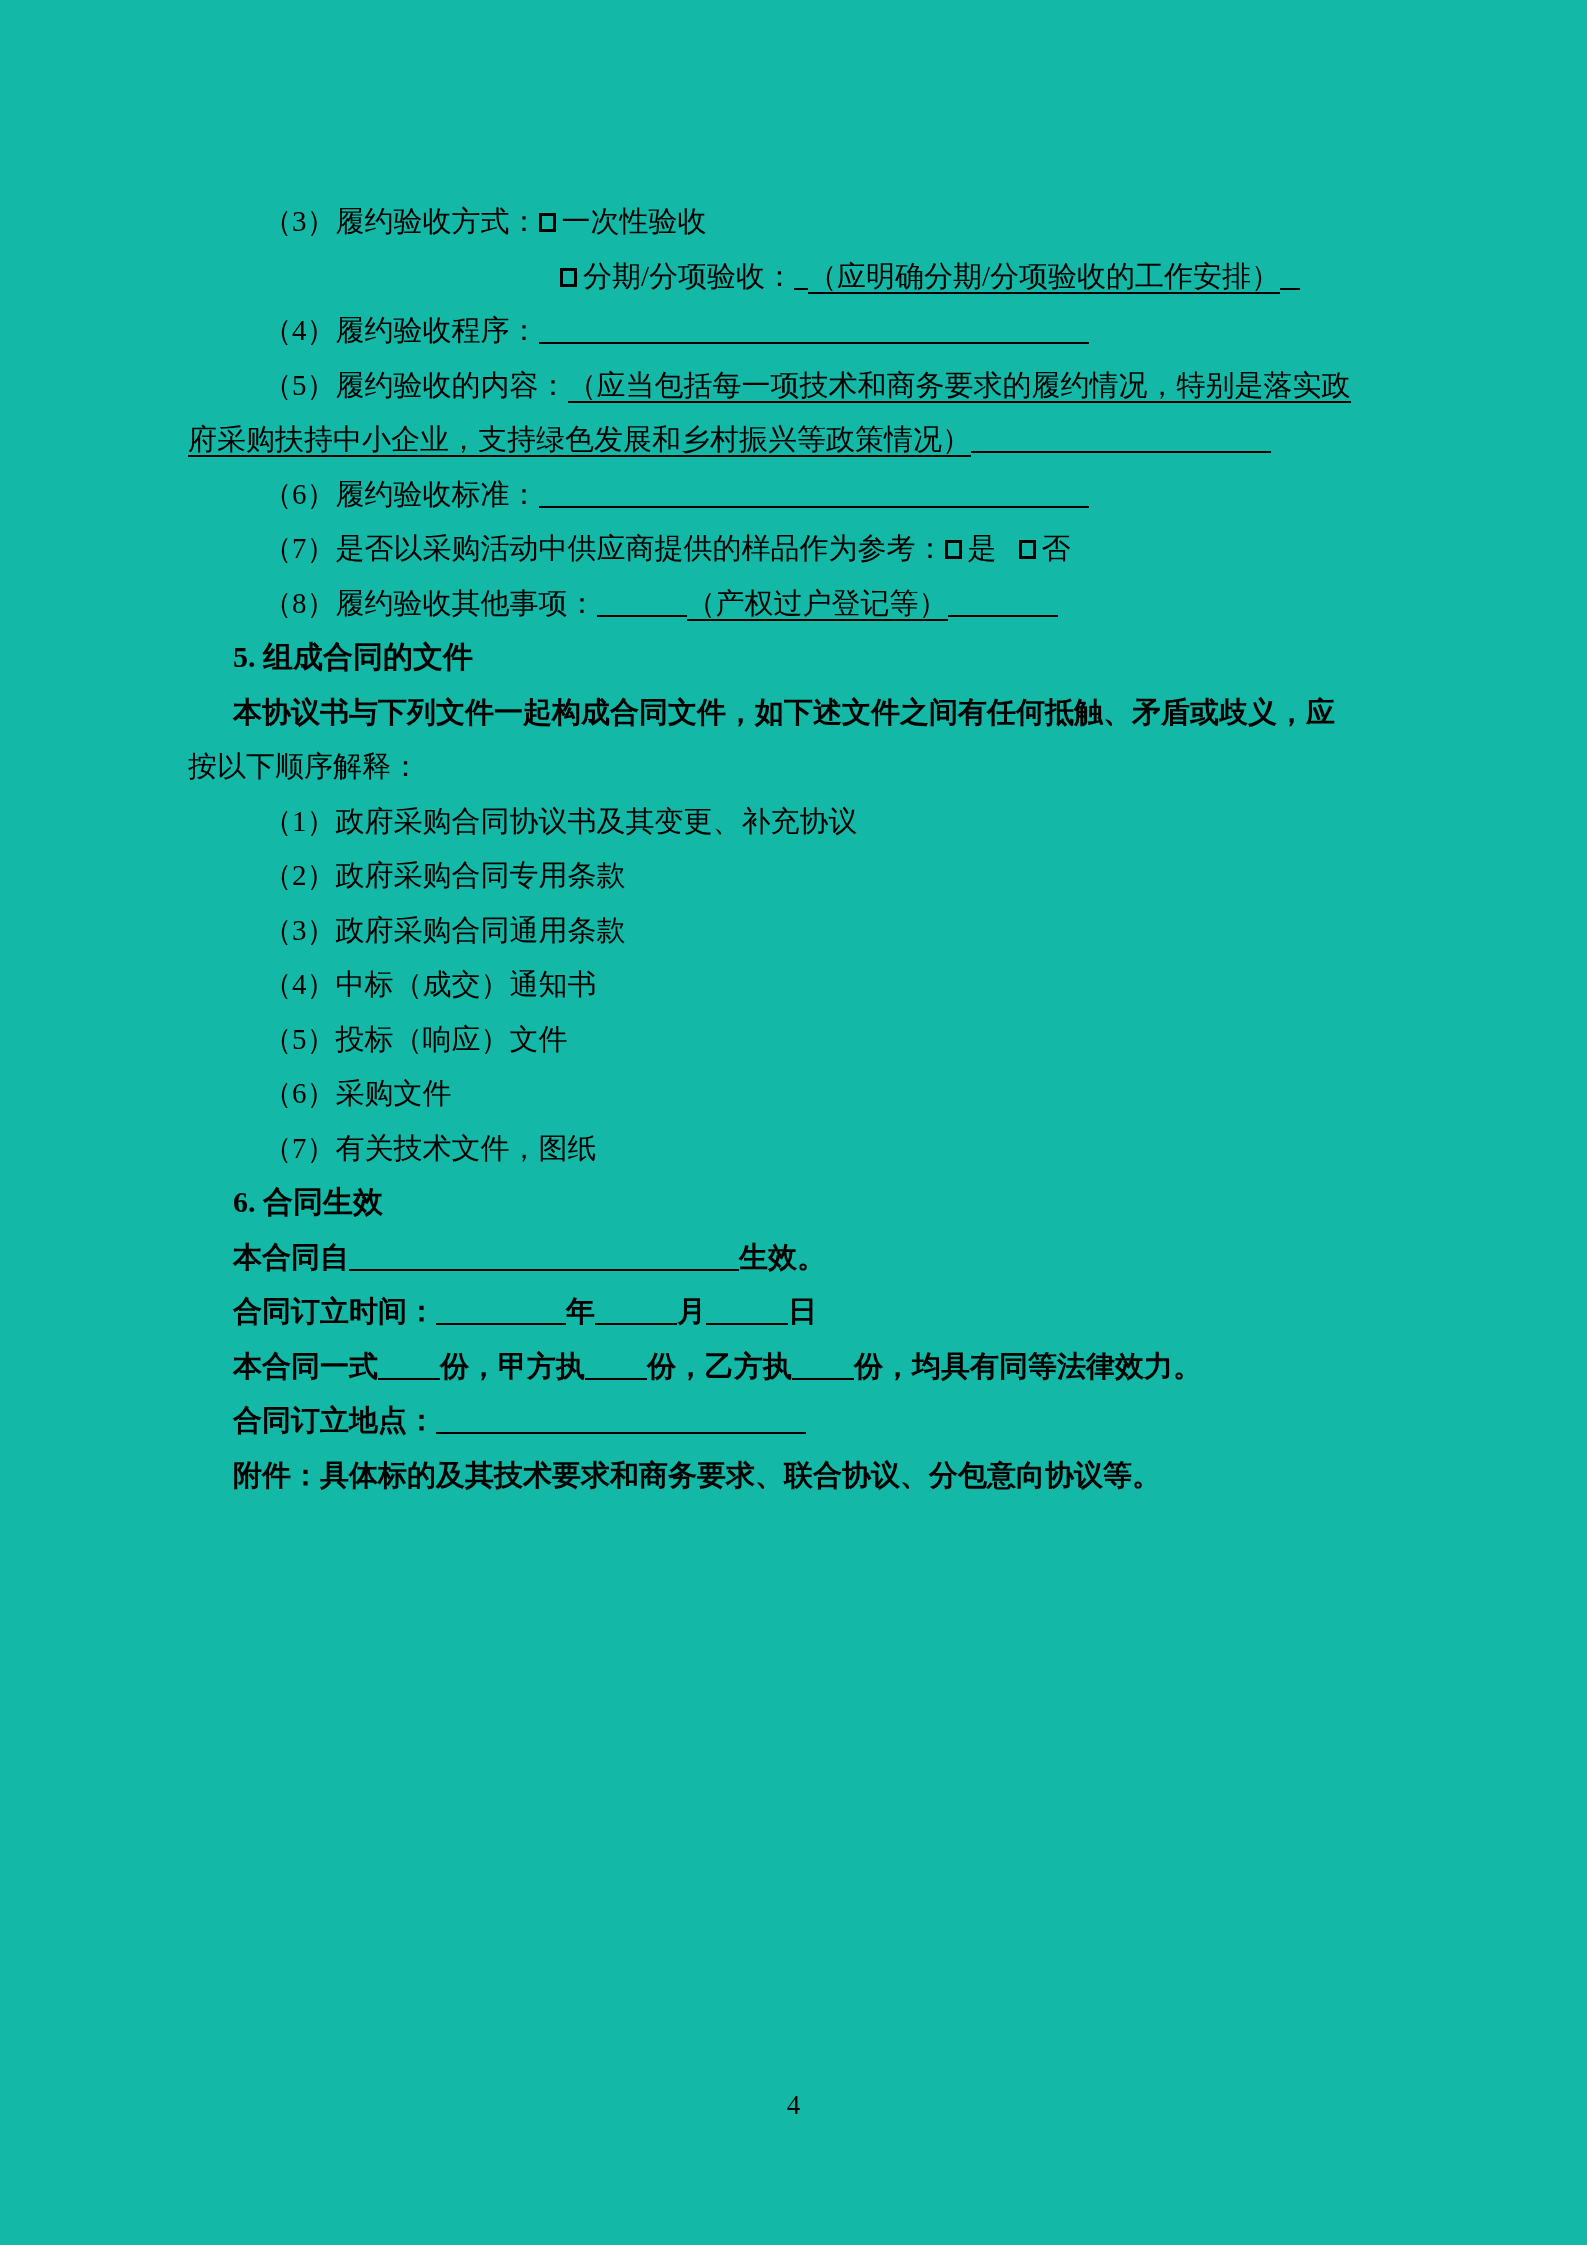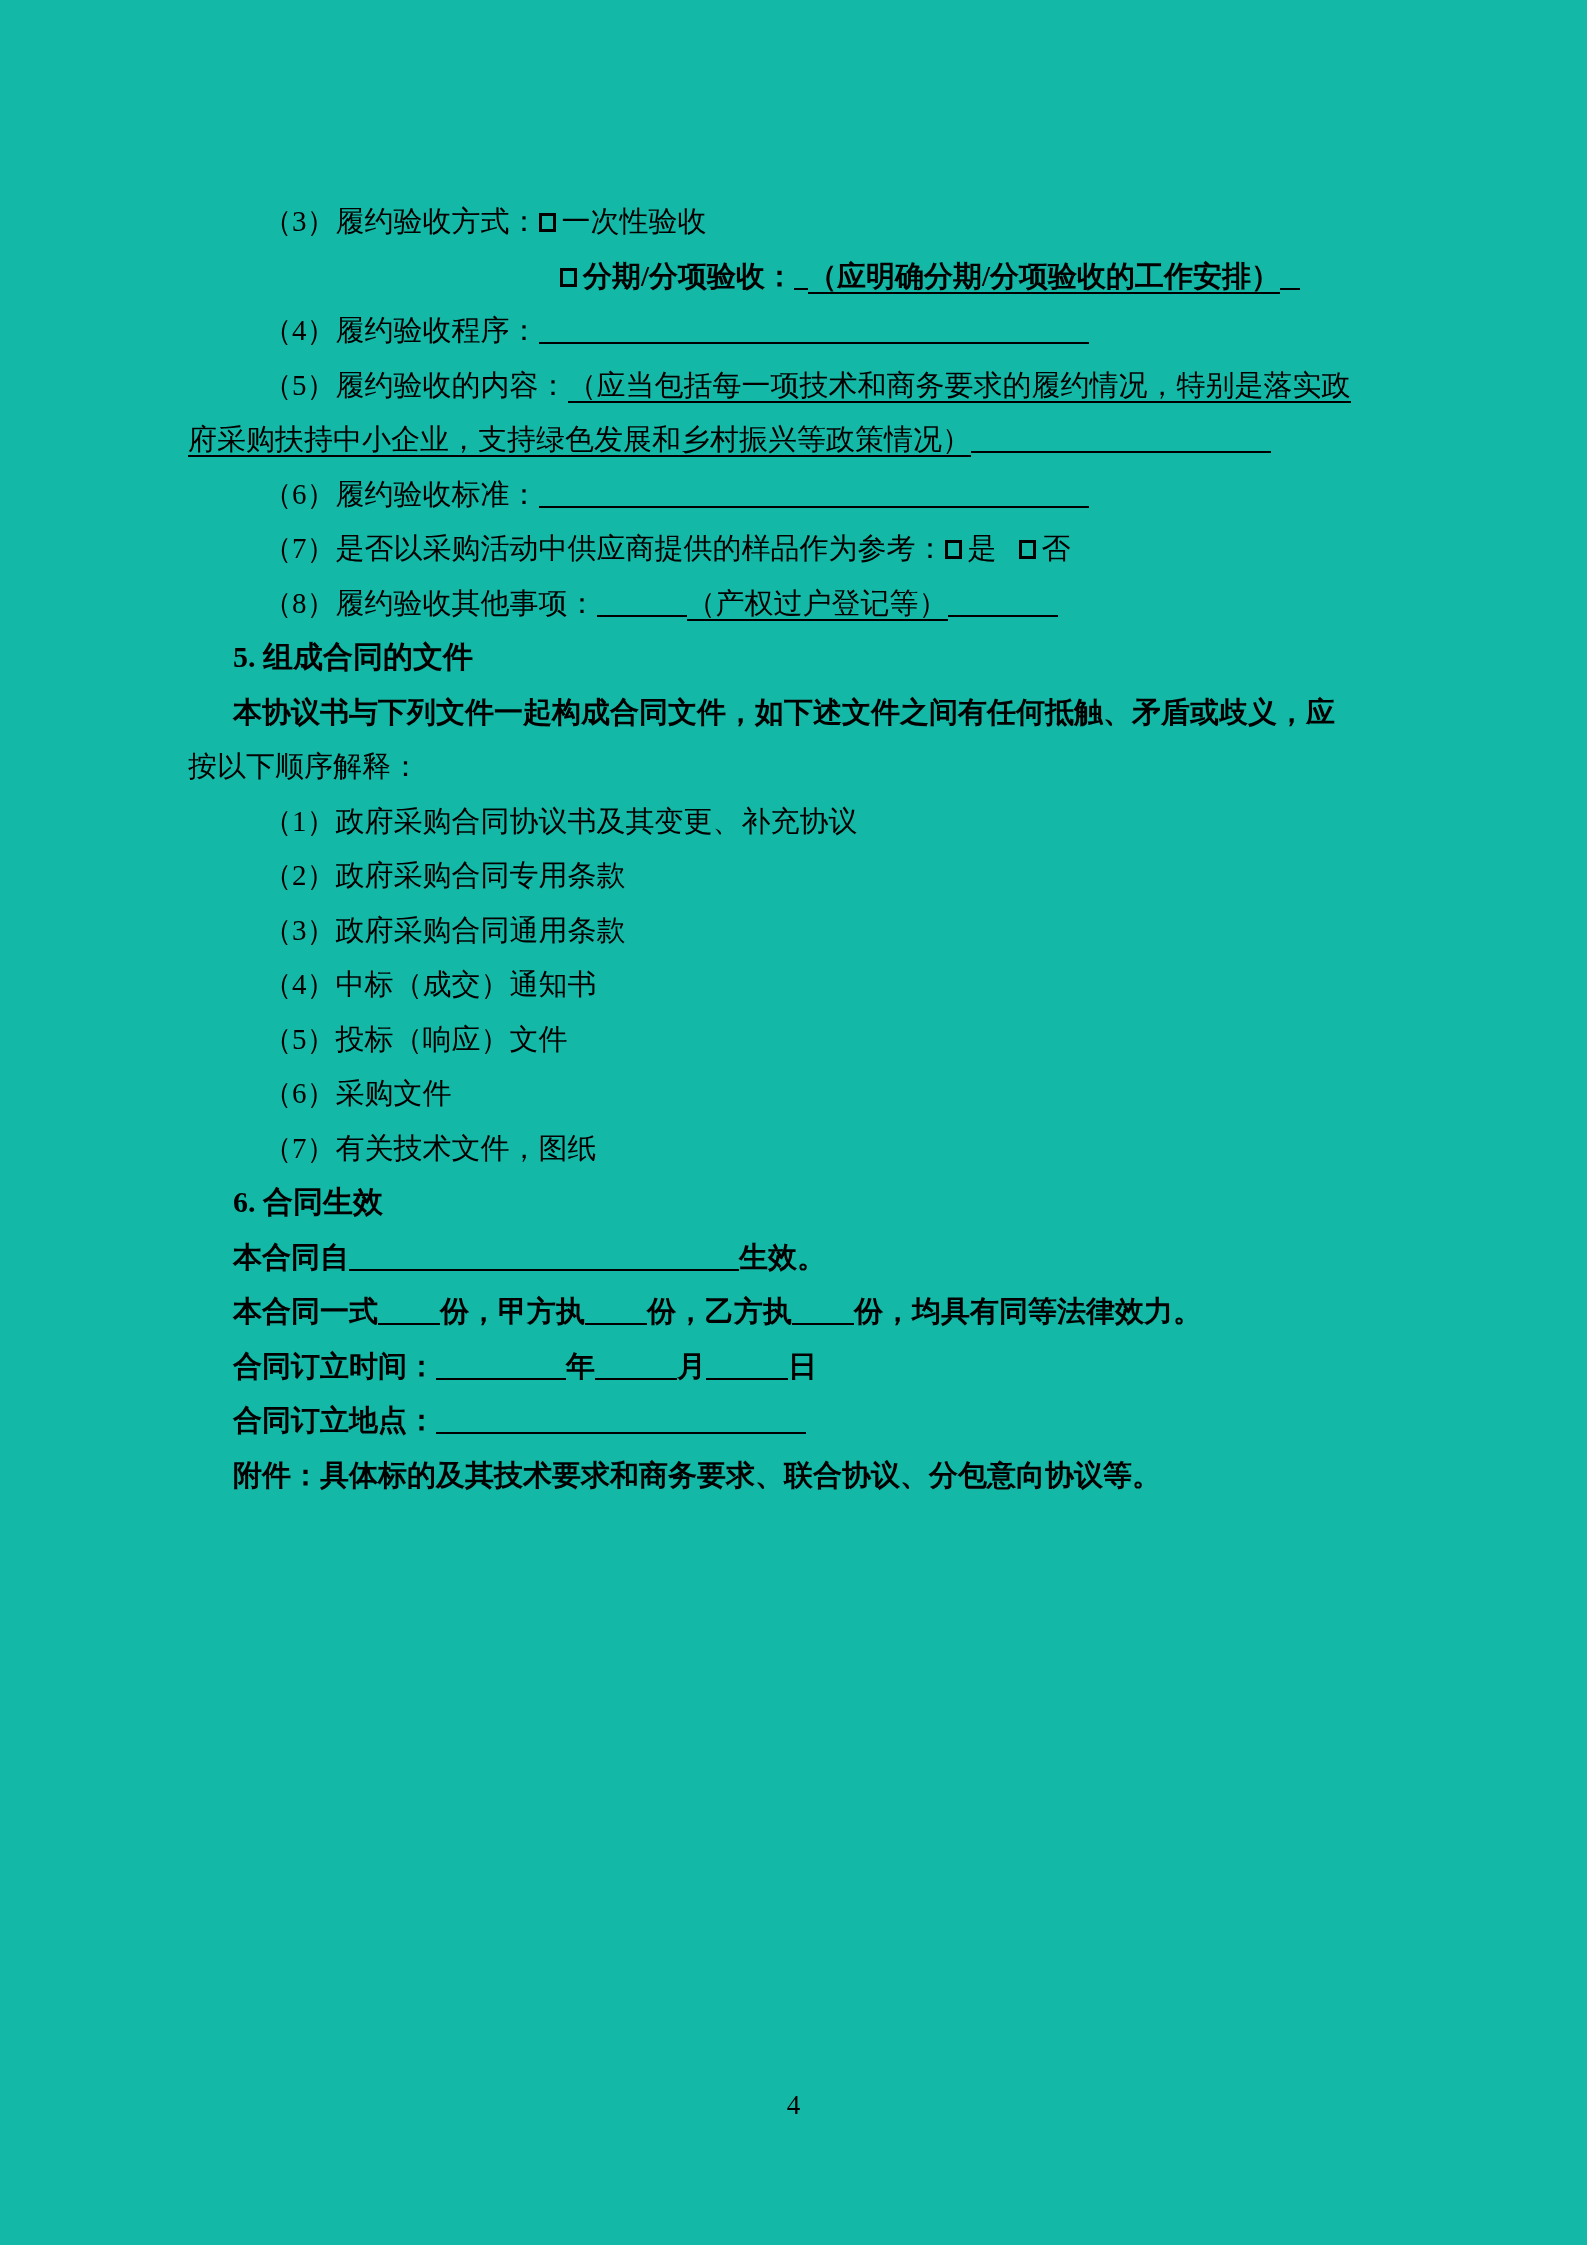--- a/index.html
+++ b/index.html
@@ -11,21 +11,21 @@
     color: #000000;
   }
   .page { position: absolute; inset: 0; background: #14b8a6; overflow: hidden; }
   .content {
     position: absolute; left: 188px; top: 194px; width: 1215px;
     font-size: 29px;
   }
   .line { height: 54.5px; line-height: 54.5px; white-space: nowrap; }
   .ind1 { padding-left: 45px; font-weight: bold; }   
   .ind2 { padding-left: 75px; }   
-  .ind-cb { padding-left: 372px; font-weight: bold; }
+  .ind-cb { padding-left: 372px; }
   .heading {
     font-family: Liberation Serif, serif;
     font-weight: bold; font-size: 30px;
   }
   .cb {
     display: inline-block; width: 17px; height: 19px;
     border: 3px solid #000; vertical-align: -1px; margin-right: 6px;
   }
   .gap { display: inline-block; width: 22px; }
   .u { border-bottom: 2px solid #000; }
@@ -95,24 +95,24 @@
     <div class="line ind2">（5）投标（响应）文件</div>
     <div class="line ind2">（6）采购文件</div>
     <div class="line ind2">（7）有关技术文件，图纸</div>
 
     <div class="line ind1 heading">6. 合同生效</div>
     <div class="line ind1">
       <span>本合同自</span><span class="blank w390"></span><span>生效。</span>
     </div>
 
     <div class="line ind1">
-      <span>本合同一式</span><span class="blank w62"></span><span>份，甲方执</span><span class="blank w62"></span><span>份，乙方执</span><span class="blank w62"></span><span>份，均具有同等法律效力。</span>
+      <span>合同订立时间：</span><span class="blank w130"></span><span>年</span><span class="blank w82"></span><span>月</span><span class="blank w82"></span><span>日</span>
     </div>
     <div class="line ind1">
-      <span>合同订立时间：</span><span class="blank w130"></span><span>年</span><span class="blank w82"></span><span>月</span><span class="blank w82"></span><span>日</span>
+      <span>本合同一式</span><span class="blank w62"></span><span>份，甲方执</span><span class="blank w62"></span><span>份，乙方执</span><span class="blank w62"></span><span>份，均具有同等法律效力。</span>
     </div>
     <div class="line ind1">
       <span>合同订立地点：</span><span class="blank w370"></span>
     </div>
     <div class="line ind1">附件：具体标的及其技术要求和商务要求、联合协议、分包意向协议等。</div>
 
   </div>
 
   <div class="page-number">4</div>
 </div>

